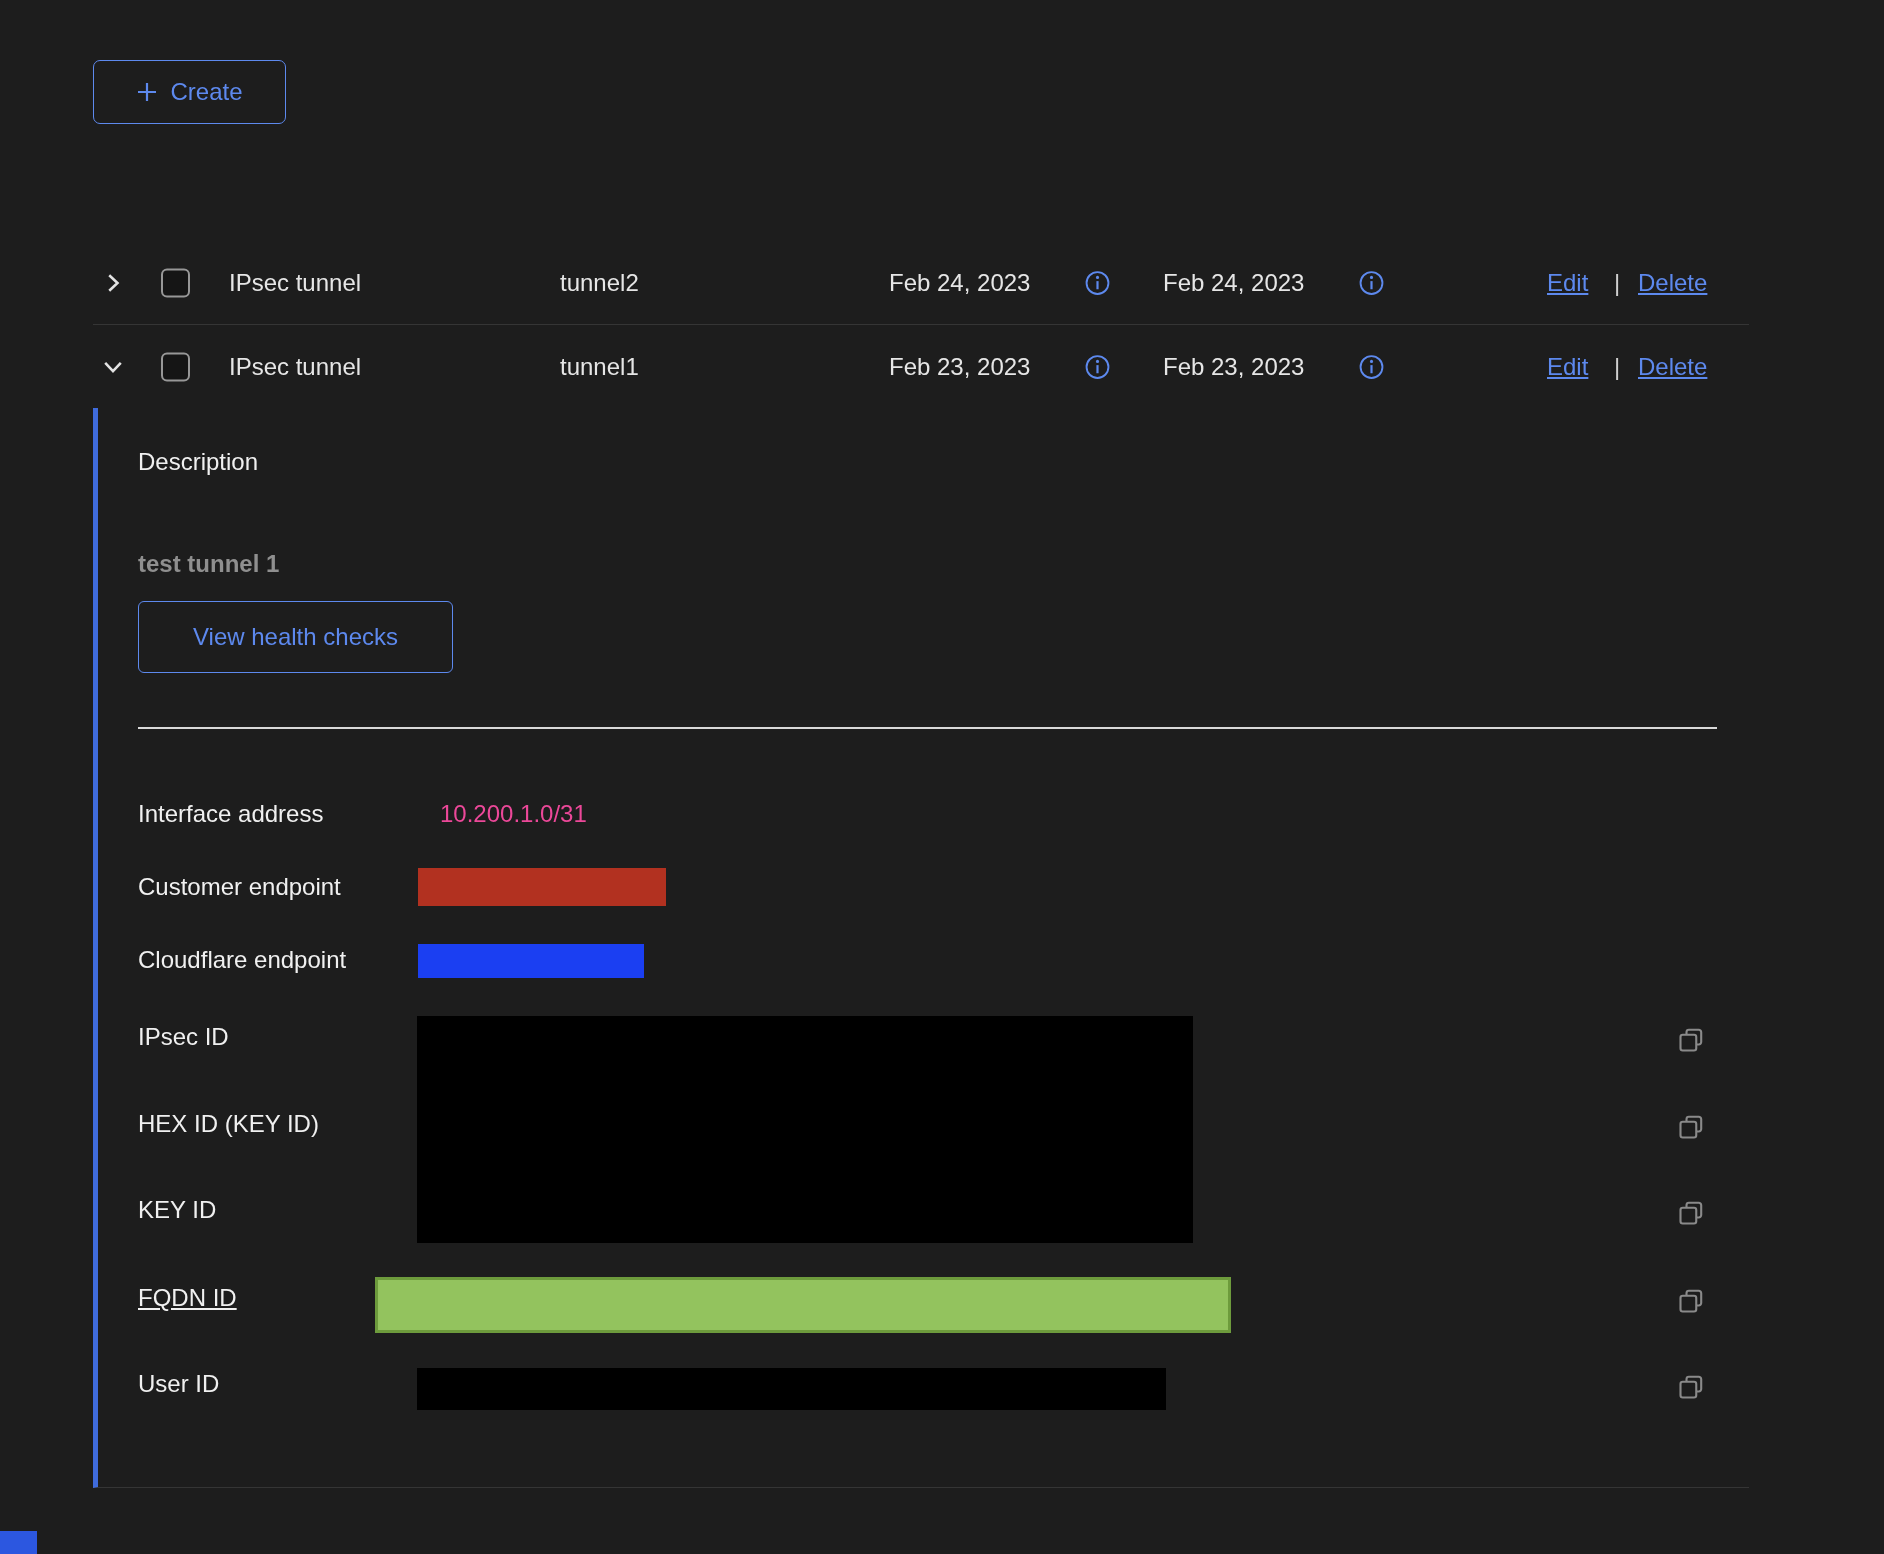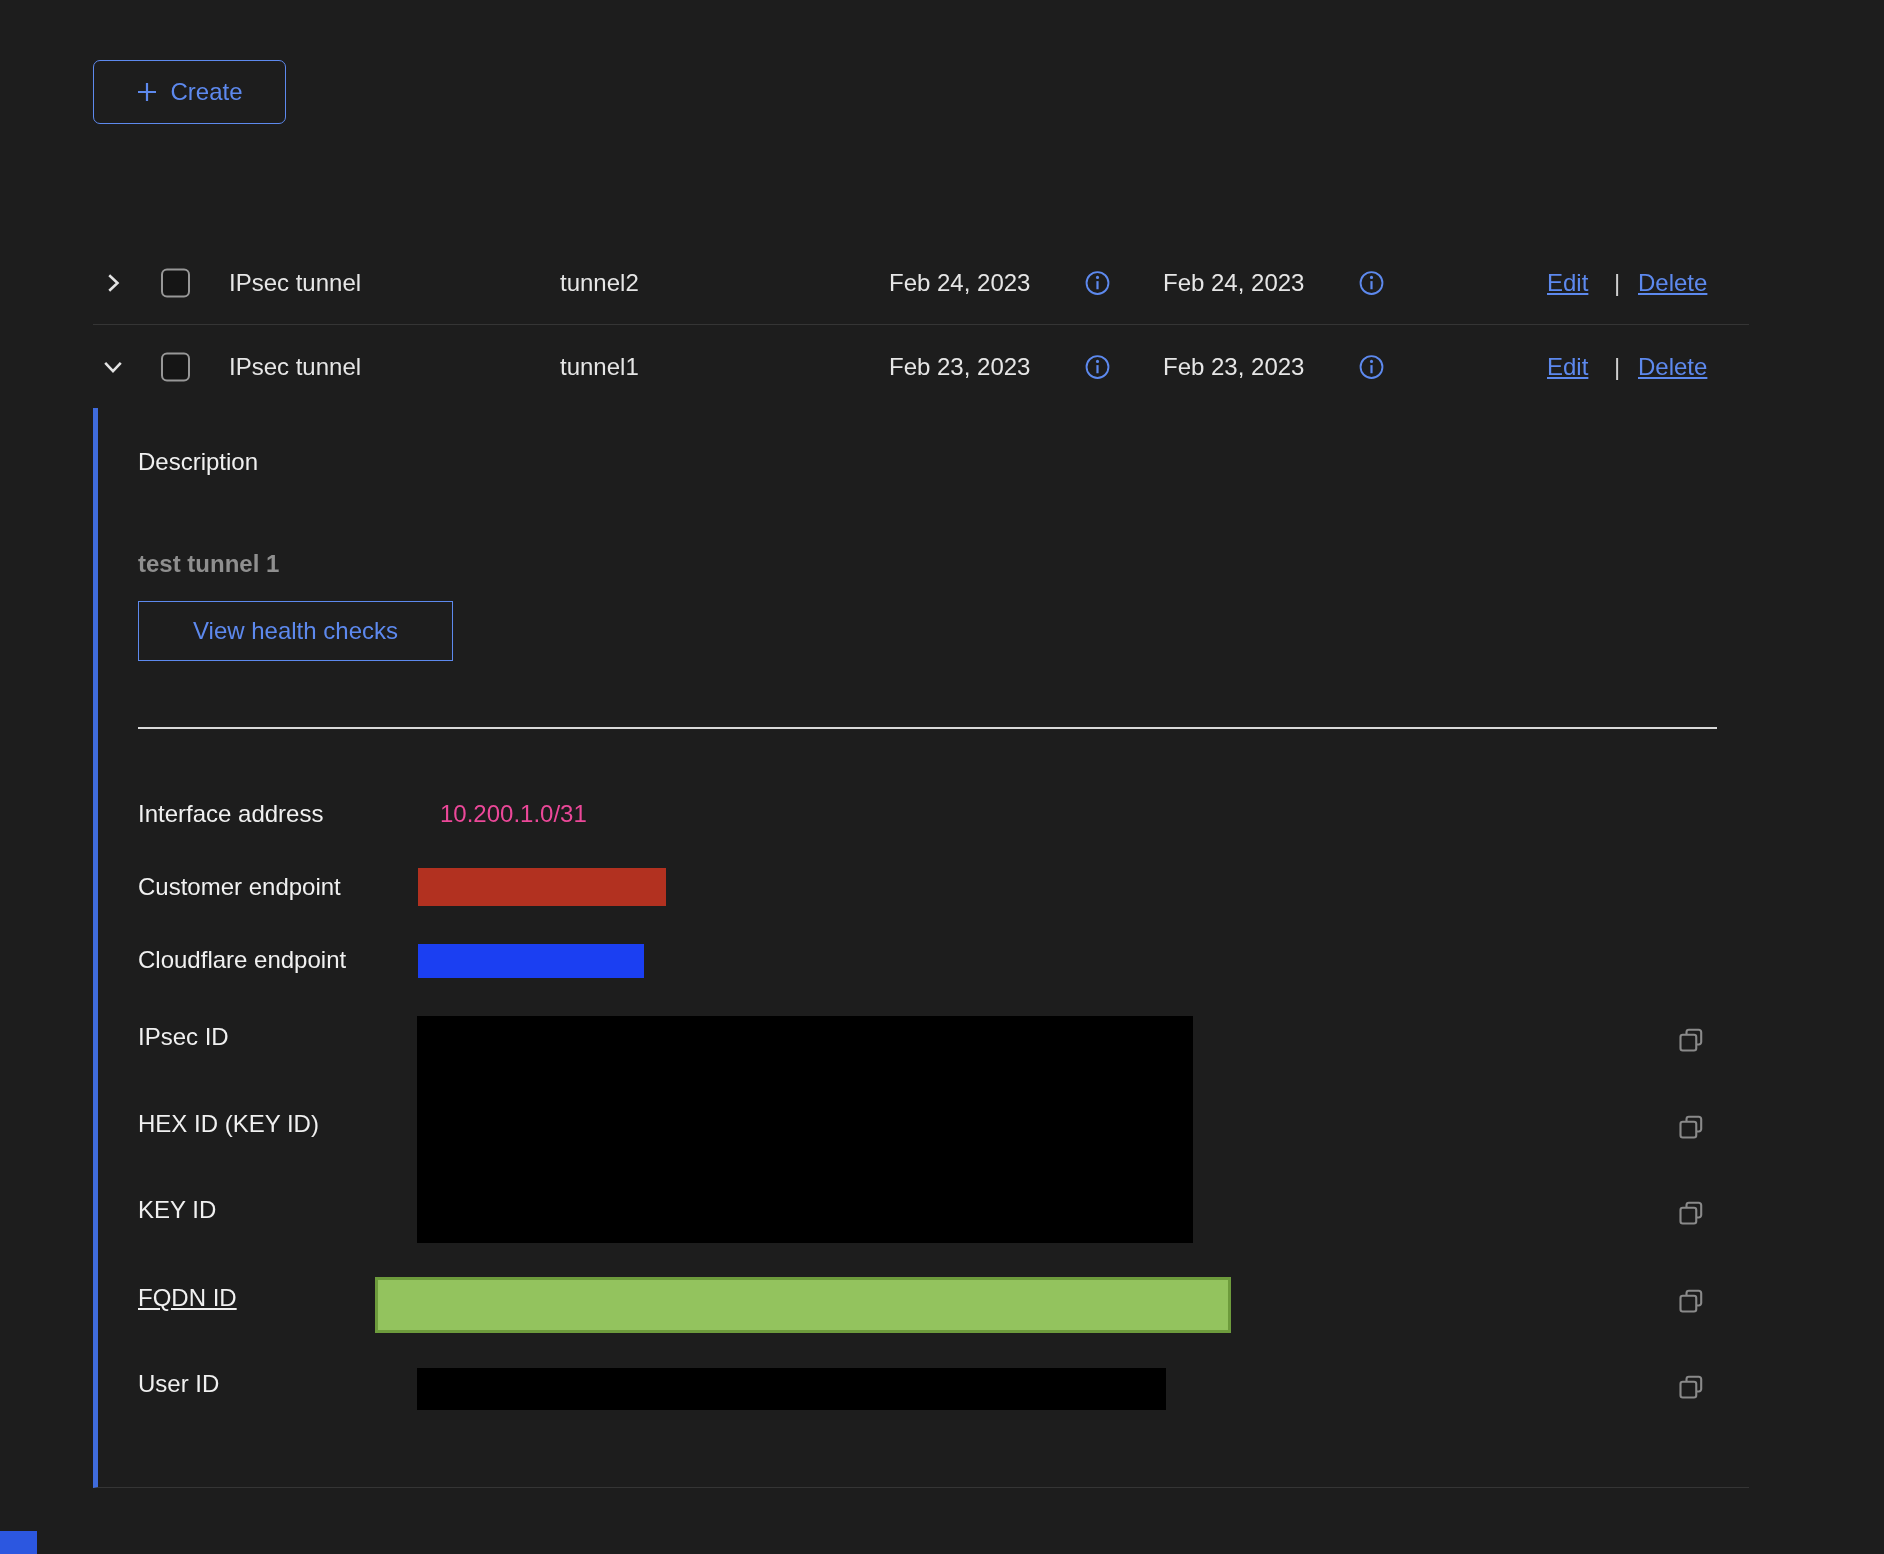--- a/index.html
+++ b/index.html
@@ -120,21 +120,21 @@
     <a class="link" style="left:1454px;">Edit</a>
     <span class="link pipe" style="left:1521px;">|</span>
     <a class="link" style="left:1545px;">Delete</a>
   </div>
 
   <div class="panel">
 
     <span class="dlabel" style="left:40px; top:40px;">Description</span>
     <span class="dvalue muted" style="left:40px; top:142px;font-weight:bold;">test tunnel 1</span>
 
-    <button class="btn-outline" style="left:40px; top:193px; width:315px; height:60px; border-radius:0;">
+    <button class="btn-outline" style="left:40px; top:193px; width:315px; height:72px; border-radius:6px;">
       <span>View health checks</span>
     </button>
 
     <div class="divider" style="left:40px; top:319px; width:1579px;"></div>
 
     <span class="dlabel" style="left:40px; top:392px;">Interface address</span>
     <span class="dvalue" style="left:342px; top:392px;">10.200.1.0/31</span>
 
     <span class="dlabel" style="left:40px; top:465px;">Customer endpoint</span>
     <div class="redact" style="left: 320px; top: 460px; width: 248px; height: 38px; background-color: rgb(178, 49, 32);"></div>

